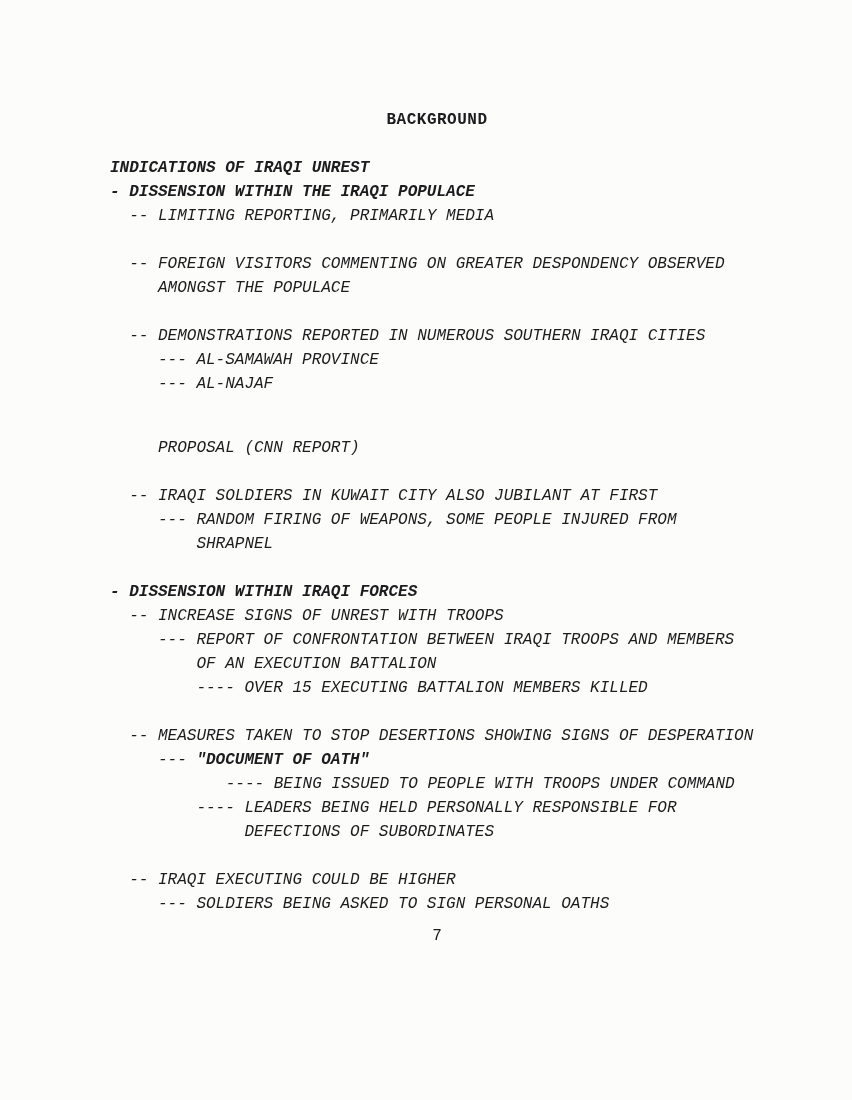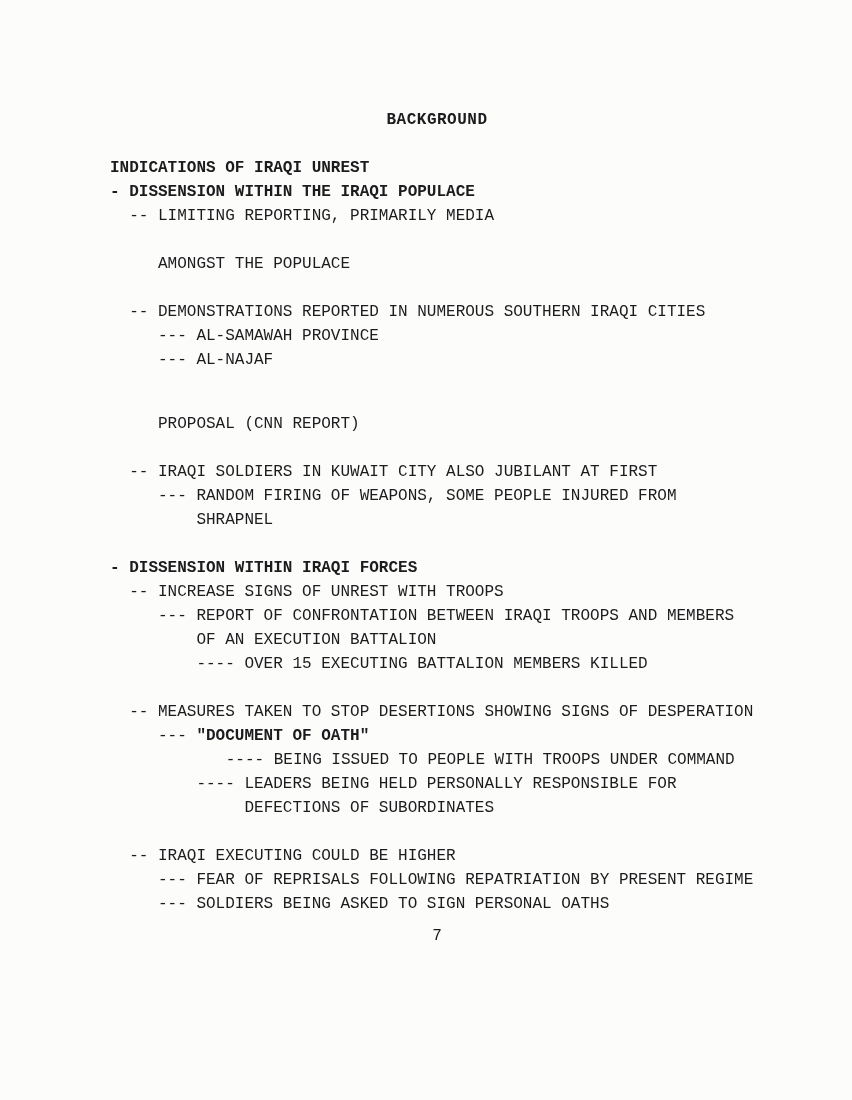--- a/index.html
+++ b/index.html
@@ -20,38 +20,40 @@
   }
   .doc-title {
     text-align: center;
     font-weight: bold;
     letter-spacing: 0.5px;
     margin-bottom: 24px; 
   }
   .doc-line {
     white-space: pre;
     min-height: 24px;
+    font-style: italic;
   }
   .bold { font-weight: bold; }
   .page-number {
     text-align: center;
     margin-top: 8px;
   }
 </style>
 </head>
 <body>
 
 <div class="page">
   <div class="doc-title">BACKGROUND</div>
 
   <div>
       <div class="doc-line bold">INDICATIONS OF IRAQI UNREST</div>
       <div class="doc-line bold">- DISSENSION WITHIN THE IRAQI POPULACE</div>
       <div class="doc-line" style="padding-left: 2ch;">-- LIMITING REPORTING, PRIMARILY MEDIA</div>
       <div class="doc-line">&nbsp;</div>
+      <div class="doc-line" style="padding-left: 2ch;">-- FOREIGN VISITORS COMMENTING ON GREATER DESPONDENCY OBSERVED</div>
       <div class="doc-line" style="padding-left: 5ch;">AMONGST THE POPULACE</div>
       <div class="doc-line">&nbsp;</div>
       <div class="doc-line" style="padding-left: 2ch;">-- DEMONSTRATIONS REPORTED IN NUMEROUS SOUTHERN IRAQI CITIES</div>
       <div class="doc-line" style="padding-left: 5ch;">--- AL-SAMAWAH PROVINCE</div>
       <div class="doc-line" style="padding-left: 5ch;">--- AL-NAJAF</div>
       <div class="doc-line">&nbsp;</div>
       <div class="doc-line" style="padding-left: 5ch; margin-top: 16px;">PROPOSAL (CNN REPORT)</div>
       <div class="doc-line">&nbsp;</div>
       <div class="doc-line" style="padding-left: 2ch;">-- IRAQI SOLDIERS IN KUWAIT CITY ALSO JUBILANT AT FIRST</div>
       <div class="doc-line" style="padding-left: 5ch;">--- RANDOM FIRING OF WEAPONS, SOME PEOPLE INJURED FROM</div>
@@ -63,18 +65,17 @@
       <div class="doc-line" style="padding-left: 9ch;">OF AN EXECUTION BATTALION</div>
       <div class="doc-line" style="padding-left: 9ch;">---- OVER 15 EXECUTING BATTALION MEMBERS KILLED</div>
       <div class="doc-line">&nbsp;</div>
       <div class="doc-line" style="padding-left: 2ch;">-- MEASURES TAKEN TO STOP DESERTIONS SHOWING SIGNS OF DESPERATION</div>
       <div class="doc-line" style="padding-left: 5ch;"><span class="">--- </span><span class="bold">"DOCUMENT OF OATH"</span></div>
       <div class="doc-line" style="padding-left: 9ch; text-align: center;">---- BEING ISSUED TO PEOPLE WITH TROOPS UNDER COMMAND</div>
       <div class="doc-line" style="padding-left: 9ch;">---- LEADERS BEING HELD PERSONALLY RESPONSIBLE FOR</div>
       <div class="doc-line" style="padding-left: 14ch;">DEFECTIONS OF SUBORDINATES</div>
       <div class="doc-line">&nbsp;</div>
       <div class="doc-line" style="padding-left: 2ch;">-- IRAQI EXECUTING COULD BE HIGHER</div>
-      <div class="doc-line" style="padding-left: 5ch;">--- FEAR OF REPRISALS FOLLOWING REPATRIATION BY PRESENT REGIME</div>
       <div class="doc-line" style="padding-left: 5ch;">--- SOLDIERS BEING ASKED TO SIGN PERSONAL OATHS</div>
     </div>
 
   <div class="page-number">7</div>
 </div>
 
 </body></html>

